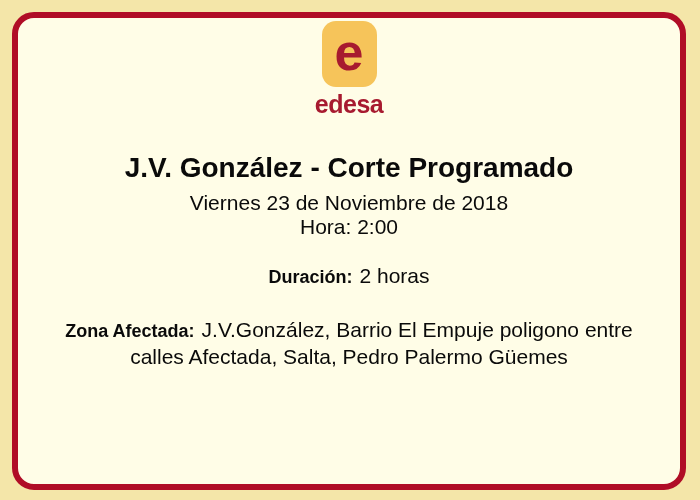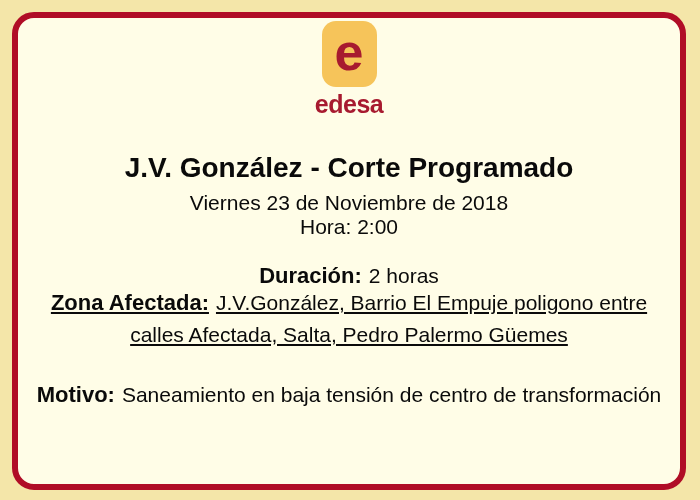--- a/index.html
+++ b/index.html
@@ -60,32 +60,32 @@
     margin-top:9px;
     font-size:21px;
     line-height:24px;
   }
   .duration{
     margin-top:26px;
     font-size:21px;
     line-height:1;
   }
   .zona{
+    margin-top:31px;
     font-size:21px;
-    line-height:32px;
-    text-decoration:underline;
+    line-height:26px;
   }
   .motivo{
     margin-top:33px;
     font-size:21px;
     line-height:1;
   }
   .lbl{
     font-weight:bold;
-    font-size:22px;
+    font-size:18px;
     margin-right:7px;
   }
 </style>
 </head>
 <body>
 
 <div class="panel">
 
   <div class="logo-box">
     <span class="logo-glyph">e</span>
@@ -103,17 +103,14 @@
     <span class="lbl">Duración:</span><span>2 horas</span>
   </div>
 
   <div class="zona">
     <div>
       <span class="lbl">Zona Afectada:</span><span>J.V.González, Barrio El Empuje poligono entre</span>
     </div>
     <div>calles Afectada, Salta, Pedro Palermo Güemes</div>
   </div>
 
-  <div class="motivo">
-    <span class="lbl">Motivo:</span><span>Saneamiento en baja tensión de centro de transformación</span>
-  </div>
 
 </div>
 
 </body></html>

